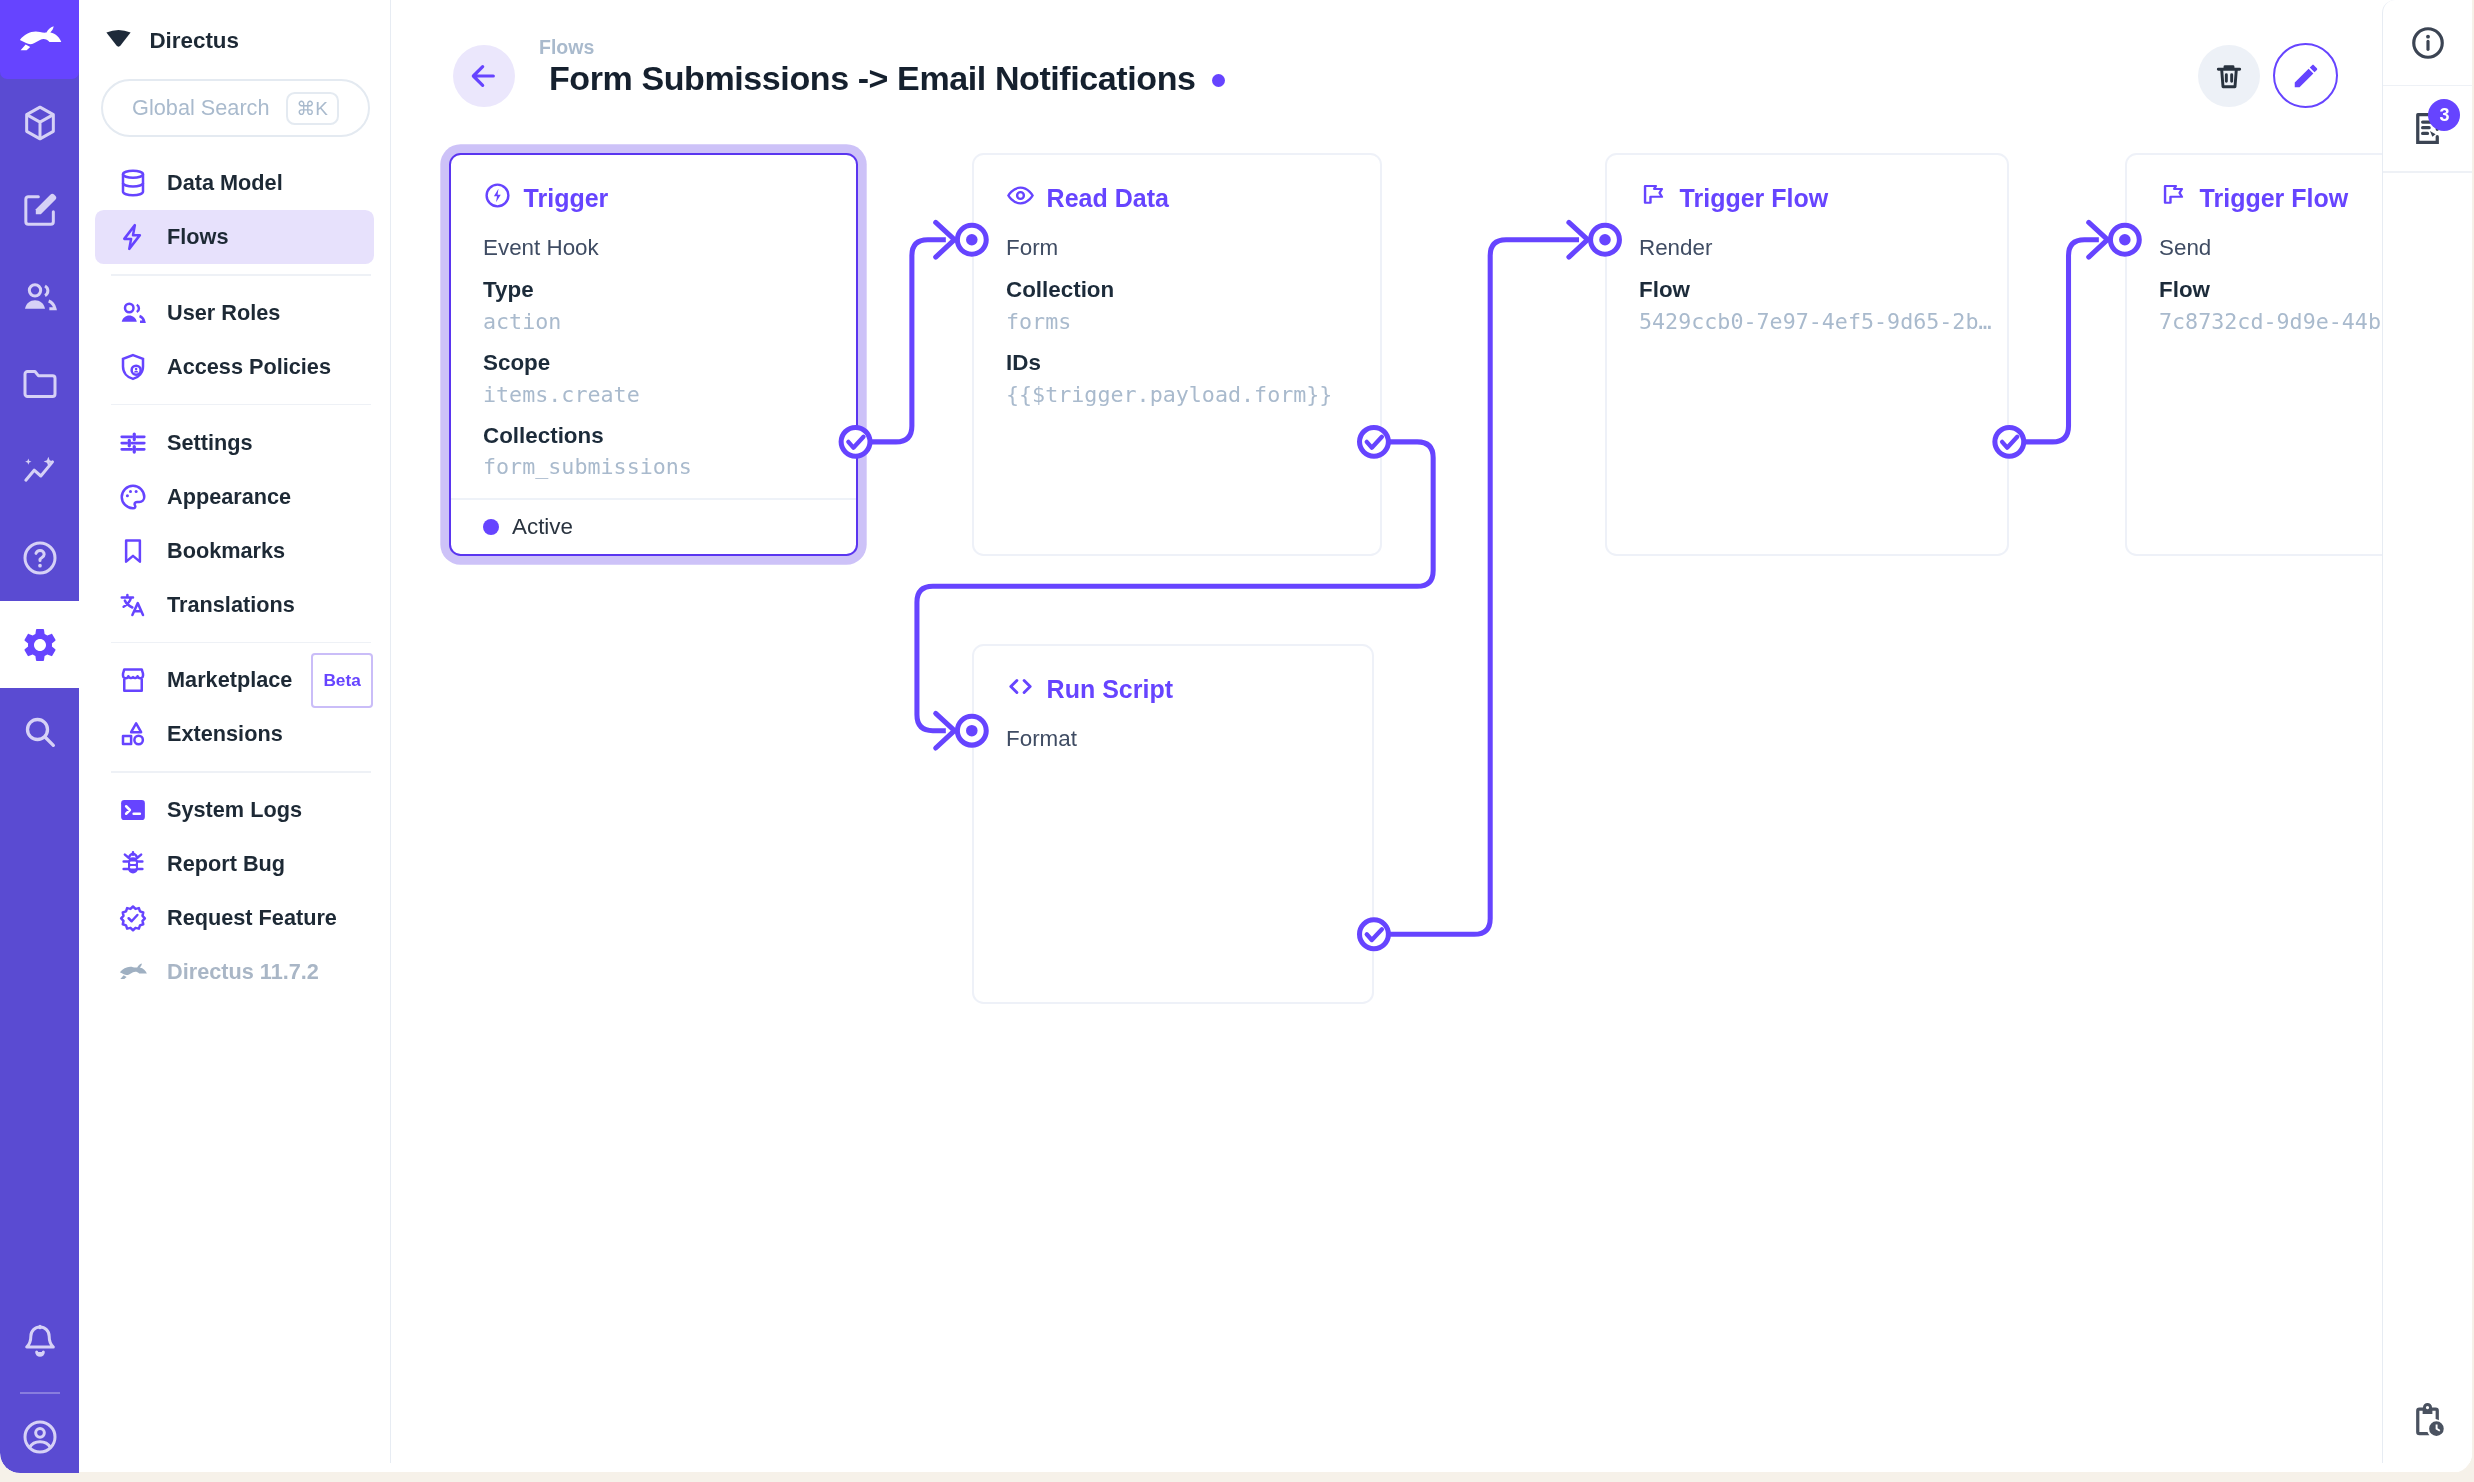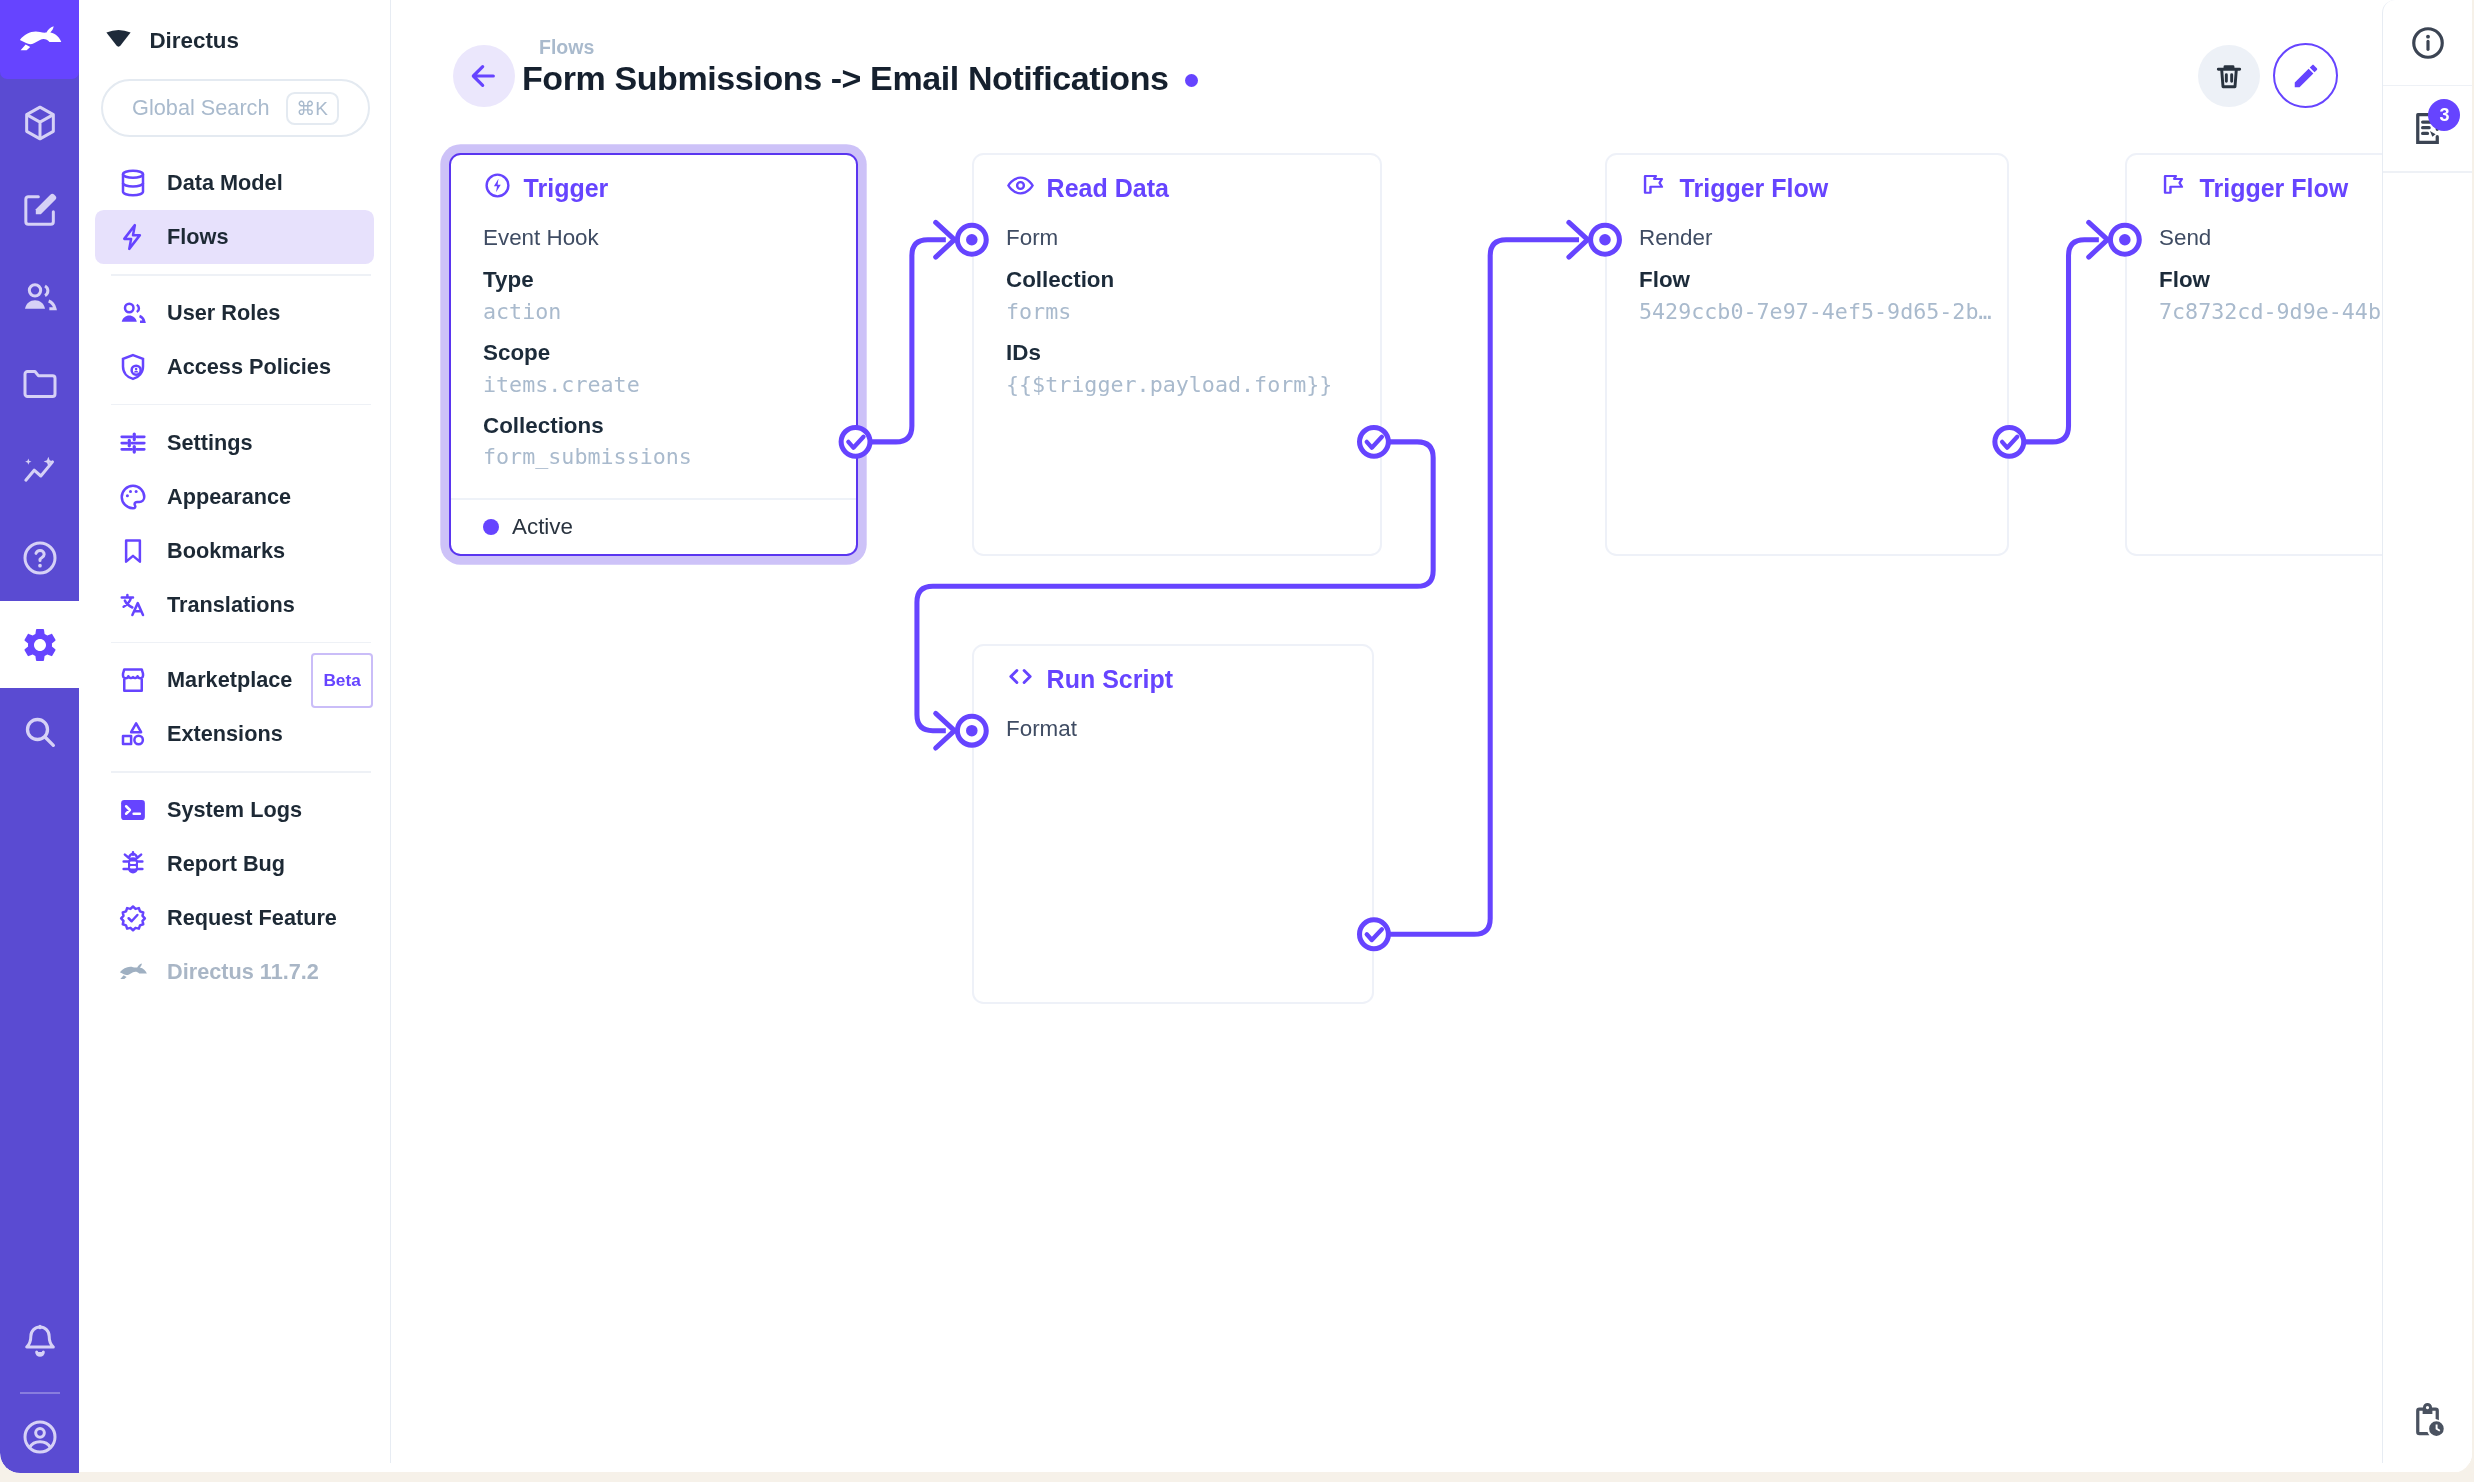--- a/index.html
+++ b/index.html
@@ -40,21 +40,21 @@
   .nav-item.muted .nicon { color:#9fb0c2; }
   .nav-div { height:21.7px; display:flex; align-items:center; }
   .nav-div i { display:block; height:1.4px; background:#eef1f6; flex:1; margin:0 19px 0 32px; }
   .beta { margin-left:auto; margin-right:13px; border:2.2px solid #cabdf8; color:#6644ff; border-radius:4px;
           font-size:17.3px; font-weight:600; padding:15px 10px; }
 
   
   #back-btn { position:absolute; left:453px; top:45px; width:62px; height:62px; border-radius:50%;
               background:#ebe7fc; color:#6644ff; display:flex; align-items:center; justify-content:center; cursor:pointer; z-index:6;}
   #crumb { position:absolute; left:539px; top:36px; font-size:19.5px; font-weight:600; color:#a9bacd; z-index:6;}
-  #title-row { position:absolute; left:522px; top:59px; display:flex; align-items:center; gap:16px; z-index:6;}
+  #title-row { position:absolute; left:549px; top:59px; display:flex; align-items:center; gap:16px; z-index:6;}
   #title-row .big { font-size:34px; font-weight:700; color:#15202e; letter-spacing:-0.4px; }
   #title-dot { width:13px; height:13px; border-radius:50%; background:#6644ff; margin-top:4.3px; }
   #trash-btn { position:absolute; left:2198px; top:45px; width:62px; height:62px; border-radius:50%;
                background:#edf1f7; color:#29333f; display:flex; align-items:center; justify-content:center; cursor:pointer; z-index:6;}
   #edit-btn { position:absolute; left:2273px; top:43px; width:65px; height:65px; border-radius:50%;
               background:#fff; border:2.9px solid #6644ff; color:#6644ff; display:flex; align-items:center; justify-content:center; cursor:pointer; z-index:6;}
 
   
   #rightbar { position:absolute; right:0; top:0; bottom:10px; width:90px; background:#fff;
               border-left:1.4px solid #e7ecf3; border-radius:13px 0 0 0; z-index:25;
@@ -63,21 +63,21 @@
              color:#3b4453; cursor:pointer; position:relative; }
   .rb-div { width:100%; height:1.4px; background:#eef1f6; }
   .rb-spacer { flex:1; }
   #log-badge { position:absolute; right:11.6px; top:13px; min-width:32px; height:32px; border-radius:50%;
                background:#6644ff; color:#fff; font-size:18px; font-weight:700;
                display:flex; align-items:center; justify-content:center; }
 
   
   #canvas { position:absolute; left:391px; top:0; right:0; bottom:10px; background:#fff; z-index:1; }
   .panel { position:absolute; background:#fff; border:2.2px solid #eef1f8; border-radius:11.6px;
-           padding:16px 32px; overflow:hidden; z-index:2; }
+           padding:26px 32px; overflow:hidden; z-index:2; }
   .panel .ptitle { display:flex; align-items:center; gap:11.6px; color:#6644ff; font-size:25px; font-weight:700; }
   .panel .ptitle svg { width:29px; height:29px; }
   .op-name { margin-top:19px; font-size:22.4px; color:#3f4c63; }
   .fl { margin-top:16px; font-size:22.4px; font-weight:700; color:#1c2b3a; }
   .fv { margin-top:5.8px; font-size:21.7px; color:#a9bacd; font-family:"DejaVu Sans Mono", monospace; white-space:nowrap; }
   #p-trigger { left:449px; top:153px; width:409px; height:403px; border:2.9px solid #5a35f0;
                box-shadow:0 0 0 8.7px #cdc2f8; }
   #p-trigger .footer { position:absolute; left:0; right:0; bottom:0; height:56px;
                        border-top:2.2px solid #eef2f8; display:flex; align-items:center; gap:13px; padding:0 32px; }
   .status-dot { width:16px; height:16px; border-radius:50%; background:#6644ff; }

